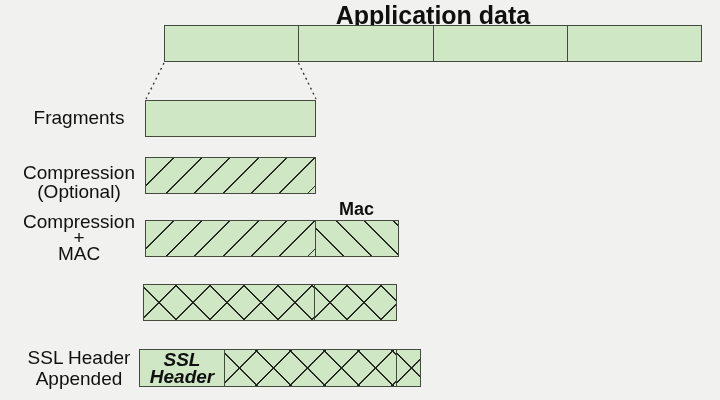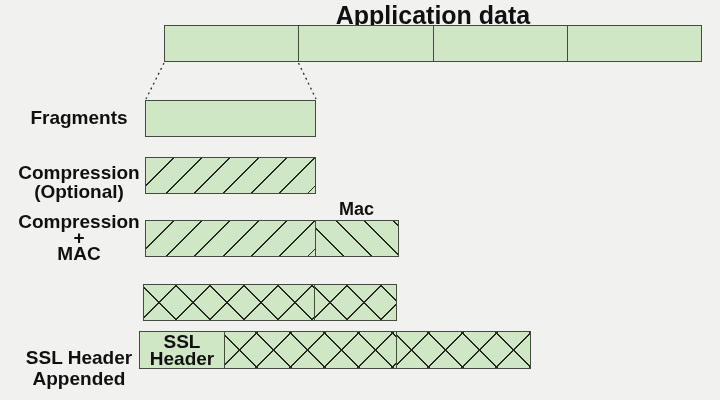--- a/index.html
+++ b/index.html
@@ -9,21 +9,21 @@
     background:var(--background, #f1f1ef);
     font-family:"Liberation Sans", sans-serif;
     color:var(--text, #101010);
   }
   .title {
     position:absolute; left:164px; top:1px; width:538px;
     text-align:center; font-size:25px; font-weight:600;
   }
   .lbl {
     position:absolute; left:8px; width:142px;
-    text-align:center; font-size:19px; font-weight:700;
+    text-align:center; font-size:19px; font-weight:400;
     white-space:pre-line;
   }
   .mac-caption {
     position:absolute; left:314px; top:199px; width:85px;
     text-align:center; font-size:18px; font-weight:600;
   }
   .bar {
     position:absolute; display:flex; align-items:stretch;
     background-color:var(--bar-fill, #cfe7c4);
     border:1.5px solid var(--bar-border, #454a3e);
@@ -80,21 +80,21 @@
     <div class="sec hatch-b" style="flex:1 1 0;"></div>
   </div>
 
   <div class="bar" style="left:143px; top:284px; width:254px; height:37px;">
     <div class="sec hatch-x" style="width:170px;"></div>
     <div class="sec hatch-x" style="flex:1 1 0;"></div>
   </div>
 
   <div class="lbl" style="top:347px; line-height:21px;">SSL Header
 Appended</div>
-  <div class="bar" style="left:139px; top:331px; width:392px; height:38px;">
+  <div class="bar" style="left:139px; top:349px; width:282px; height:38px;font-style:italic;">
     <div class="sec ssl-head" style="width:84px;">
       <span>SSL
 Header</span>
     </div>
     <div class="sec hatch-x" style="width:172px;"></div>
     <div class="sec hatch-x" style="flex:1 1 0;"></div>
   </div>
 
 </div>
 

